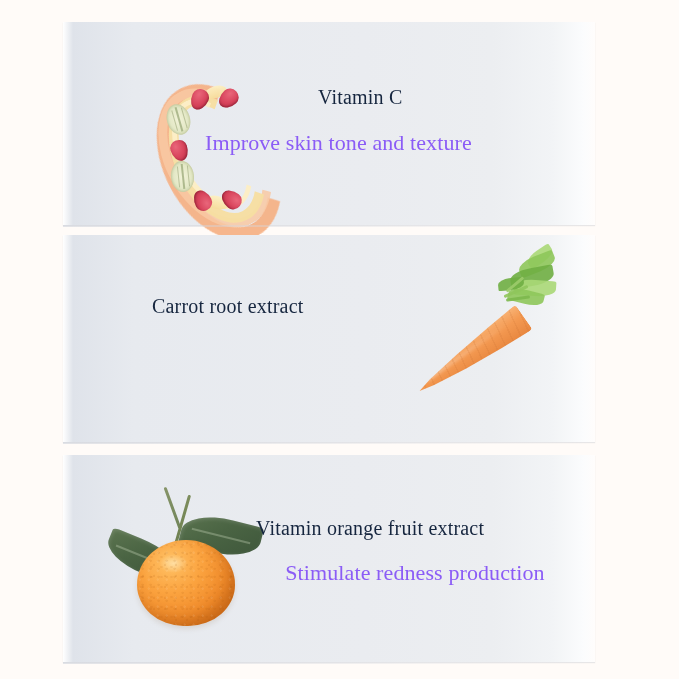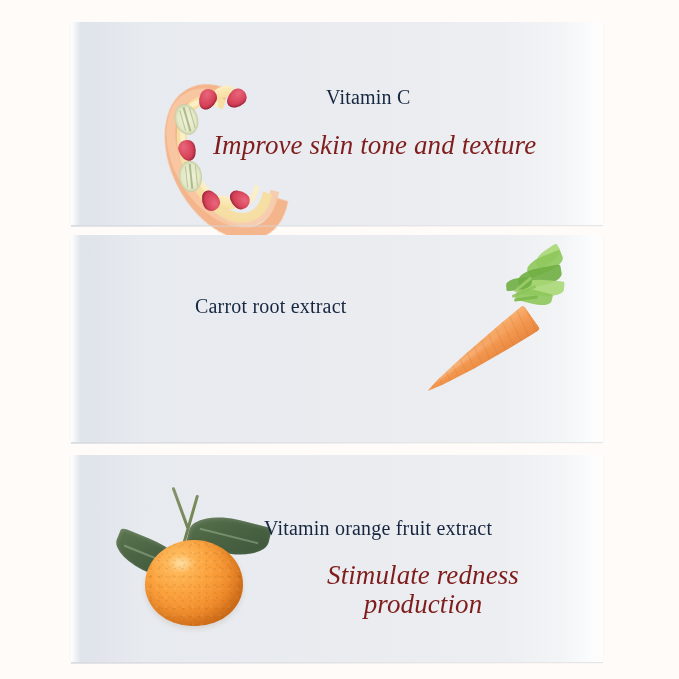--- a/index.html
+++ b/index.html
@@ -10,21 +10,21 @@
     width: 679px;
     height: 679px;
     background: #fffbf8;
     font-family: "Liberation Serif", "DejaVu Serif", serif;
     overflow: hidden;
     position: relative;
   }
 
   .board {
     position: absolute;
-    left: 8px; top: 0;
+    left: 0; top: 0;
     width: 563px;
     height: 679px;
   }
 
   
   .panel {
     position: absolute;
     left: 63px;
     width: 532px;
     background:
@@ -53,34 +53,33 @@
   
   .ingredient-name {
     position: absolute;
     color: #16263f;
     font-size: 20px;
     letter-spacing: 0.2px;
     white-space: nowrap;
   }
   .benefit-text {
     position: absolute;
-    color: #7f1d1d;
-    font-size: 27px;
+    color: #8b5cf6;
+    font-size: 22px;
     line-height: 1.07;
     letter-spacing: 0.1px;
     text-align: center;
-    font-style: italic;
   }
 
   
   #p1-name   { left: 318px; top: 86px; }
   #p1-benefit{ left: 205px; top: 131px; width: 390px; text-align: left; }
 
   
-  #p2-name   { left: 152px; top: 295px; margin-left: 35px; }
+  #p2-name   { left: 152px; top: 295px; }
   #p2-benefit{ left: 88px;  top: 338px; width: 315px; }
 
   
   #p3-name   { left: 256px; top: 517px; }
   #p3-benefit{ left: 282px; top: 561px; width: 266px; }
 
   
   #vitc-letter {
     position: absolute;
     left: 97px;

